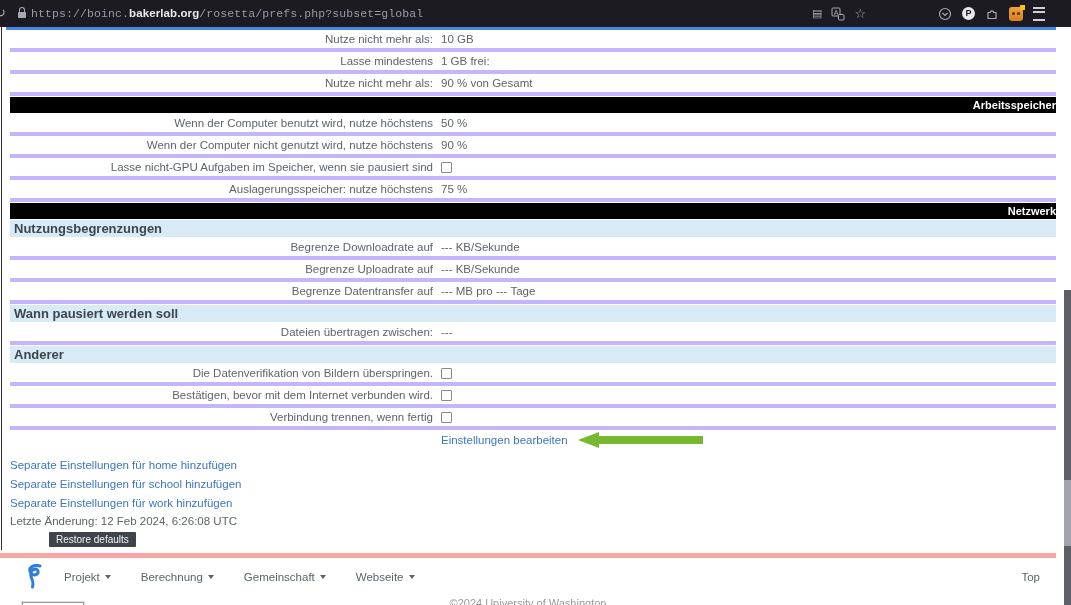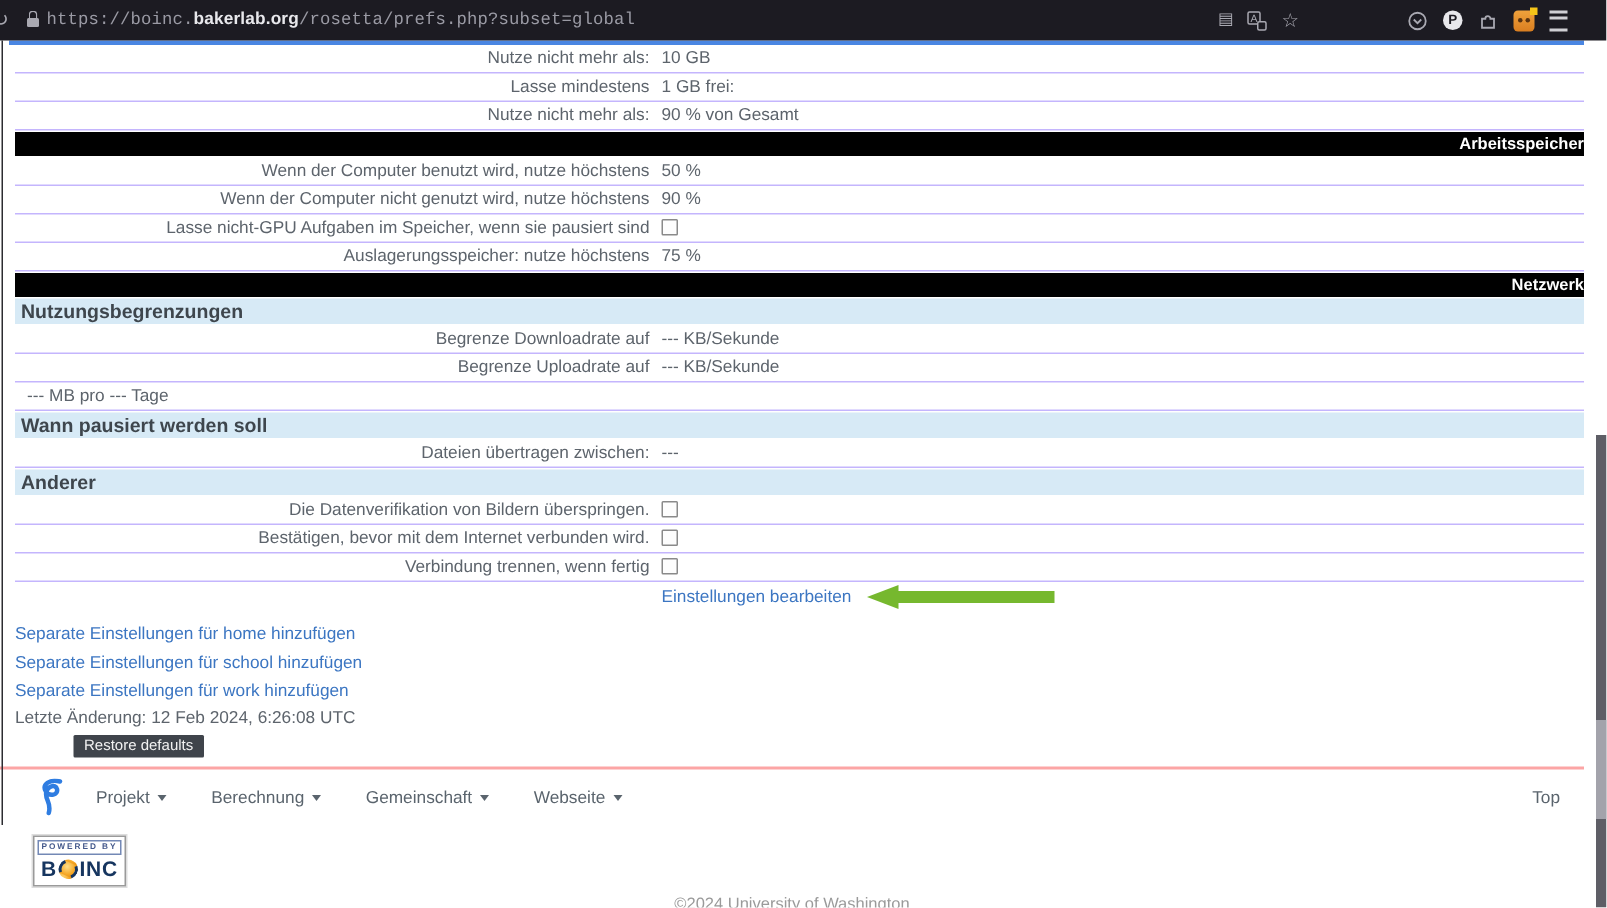--- a/index.html
+++ b/index.html
@@ -26,42 +26,42 @@
     background:linear-gradient(#f0a23c,#d97e20);}
   .tm::before{content:"";position:absolute;left:3px;top:5px;width:3px;height:3px;border-radius:50%;
     background:#5a3310;box-shadow:5px 0 0 #5a3310;}
   .tm .badge-dot{position:absolute;right:-2px;top:-2px;width:5px;height:5px;background:#f5c518;}
   .burger{width:12px;height:10px;border-top:2px solid #cfcfd4;border-bottom:2px solid #cfcfd4;position:relative;}
   .burger::before{content:"";position:absolute;left:0;top:2px;width:12px;height:2px;background:#cfcfd4;}
   
   .left-edge{position:absolute;left:1px;top:27px;width:1px;height:523px;background:#2c2c31;}
   .topbar{height:3px;background:#4a86e2;margin:0 15px 0 6px;}
   .tbl{margin:0 15px 0 10px;color:#5d646c;font-size:11.5px;}
-  .row{display:flex;align-items:center;height:18px;border-bottom:1px solid #c4b5fd;}
+  .row{display:flex;align-items:center;height:18px;border-bottom:4px solid #c4b5fd;}
   .lbl{width:423px;text-align:right;flex:none;}
   .val{margin-left:8px;white-space:nowrap;}
   .hdr{height:16px;line-height:16px;background:#000000;color:#ffffff;font-weight:bold;
     font-size:11px;padding-left:4px;margin:1px 0;text-align:right;}
   .subhdr{height:17px;line-height:17px;background:#d7eaf6;color:#3e464d;font-weight:bold;
     font-size:13px;padding-left:4px;margin:1px 0;}
   input[type="checkbox"]{appearance:none;-moz-appearance:none;width:11px;height:11px;margin:0;
     border:1px solid #8a8a8a;background:#fdfdfd;border-radius:1px;vertical-align:middle;}
   a{color:#3c76c2;text-decoration:none;cursor:pointer;}
   .edit-row{height:20px;border-bottom:none;}
   .arrow{position:relative;width:126px;height:16px;margin-left:10px;flex:none;}
   .arrow .head{position:absolute;left:0;top:0;width:0;height:0;
     border-top:8px solid transparent;border-bottom:8px solid transparent;border-right:21px solid #76b82e;}
   .arrow .shaft{position:absolute;left:20px;top:4px;width:105px;height:8px;background:#76b82e;}
   .links-block{margin:6px 15px 0 10px;font-size:11.5px;}
   .links-block .vlink{display:block;height:19px;line-height:19px;}
   .modline{height:17px;line-height:17px;color:#5d646c;font-size:11.5px;}
   .restore-btn{display:inline-block;margin-top:2px;background:#3f444b;color:#f2f2f2;
     font-size:10px;padding:2px 7px;border:none;border-radius:1px;cursor:pointer;margin-left:39px;}
   
-  .footer-nav{margin:6px 15px 0 0;height:38px;border-top:2px solid #fca5a5;
+  .footer-nav{margin:6px 15px 0 0;height:38px;border-top:5px solid #fca5a5;
     display:flex;align-items:center;color:#5a646d;font-size:11.5px;}
   .logo{margin:0 18px 0 24px;flex:none;}
   .nav-item{margin-right:30px;cursor:pointer;display:flex;align-items:center;}
   .caret{display:inline-block;width:0;height:0;border-left:3.5px solid transparent;
     border-right:3.5px solid transparent;border-top:4px solid #5a646d;margin-left:5px;}
   .top-link{margin-left:auto;margin-right:16px;color:#5a646d;cursor:pointer;}
   .boinc-badge{margin:6px 0 0 22px;display:inline-block;width:56px;background:#ffffff;
     border:1px solid #9a9a9a;box-shadow:0 0 0 1px #dddddd;padding:2px;}
   .pb-top{border:1px solid #7388b5;color:#44598c;font-size:5.5px;font-weight:bold;
     letter-spacing:1.3px;text-align:center;line-height:8px;height:8px;overflow:hidden;}
@@ -155,20 +155,21 @@
 
   <div class="row">
     <span class="lbl">Begrenze Downloadrate auf</span>
     <span class="val">--- KB/Sekunde</span>
   </div>
   <div class="row">
     <span class="lbl">Begrenze Uploadrate auf</span>
     <span class="val">--- KB/Sekunde</span>
   </div>
   <div class="row">
+    <span class="lbl">Begrenze Datentransfer auf</span>
     <span class="val">--- MB pro --- Tage</span>
   </div>
 
   <div class="subhdr">Wann pausiert werden soll</div>
 
   <div class="row">
     <span class="lbl">Dateien übertragen zwischen:</span>
     <span class="val">---</span>
   </div>
 

